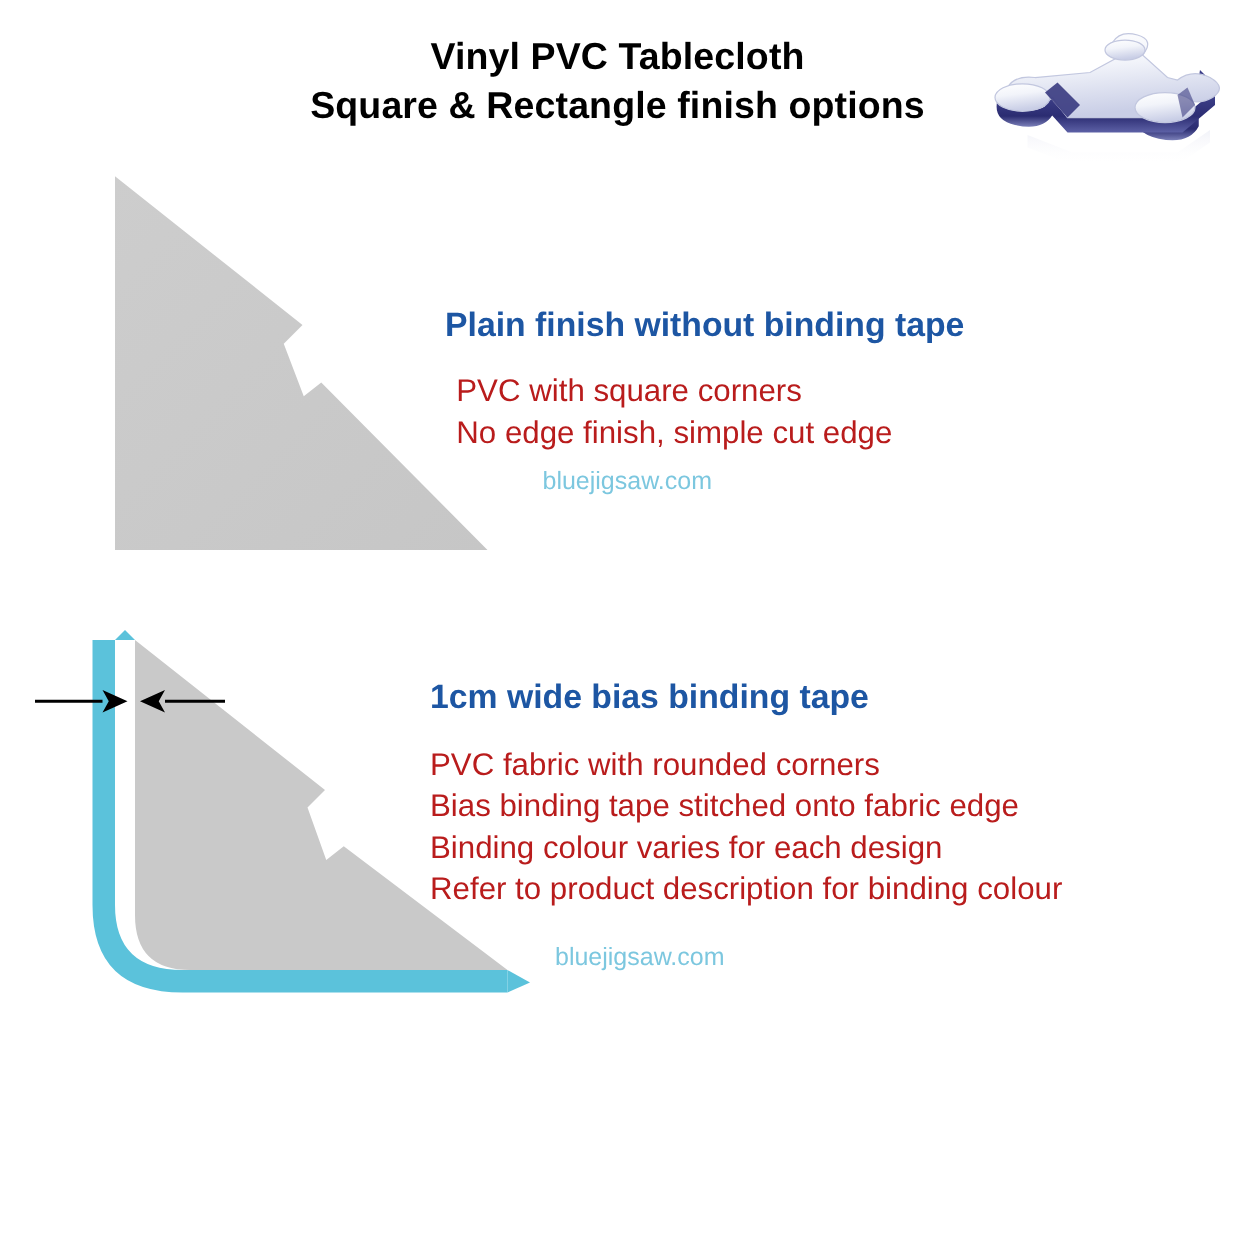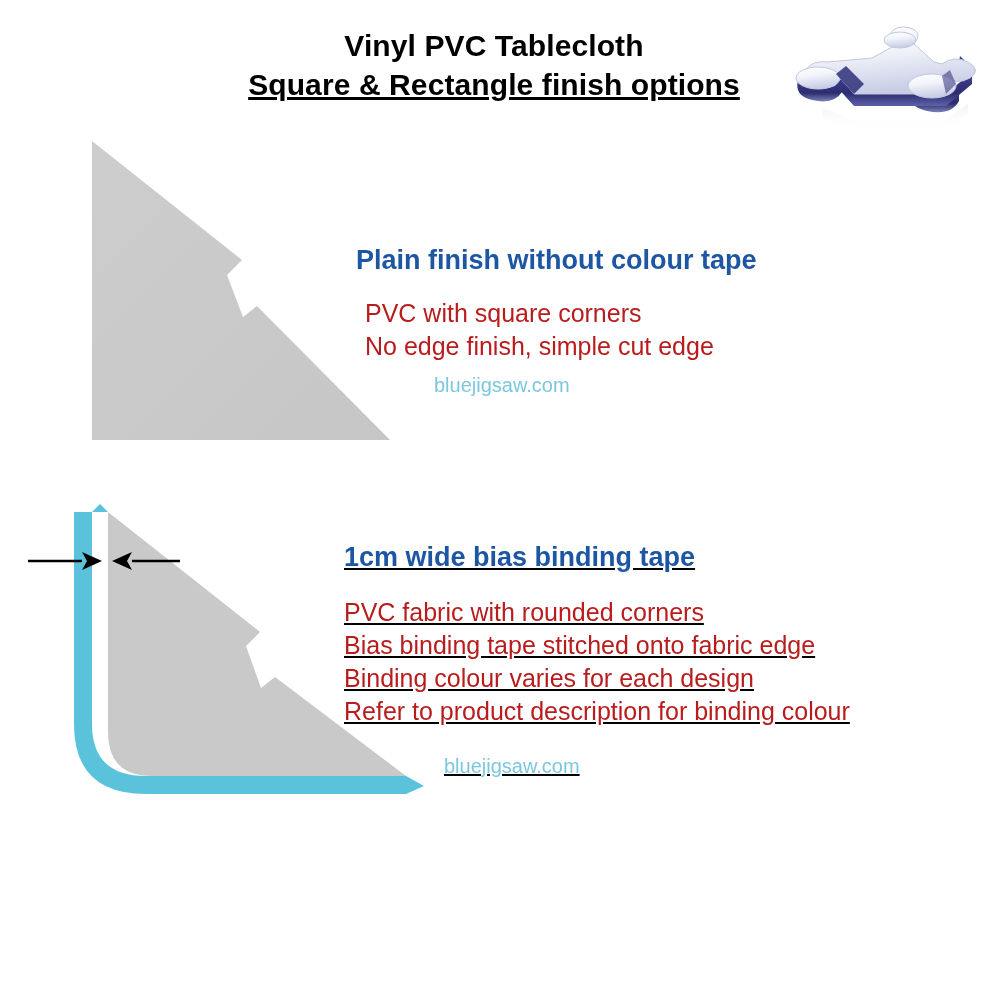--- a/index.html
+++ b/index.html
@@ -26,42 +26,42 @@
     pointer-events: none;
   }
   .title-line {
     font-size: 30px;
     font-weight: bold;
     color: #000000;
     line-height: 39px;
     letter-spacing: 0.1px;
   }
   .title-line.l1 { padding-left: 6px; }
-  .title-line.l2 { padding-left: 6px; text-decoration: underline; }
+  .title-line.l2 { padding-left: 6px; }
 
   
   .logo {
     position: absolute;
     left: 792px;
     top: 22px;
     width: 192px;
     height: 118px;
   }
 
   
   .shape {
     position: absolute;
   }
   .shape-plain { left: 60px; top: 120px; width: 380px; height: 350px; }
   .shape-bound { left: 20px; top: 480px; width: 420px; height: 370px; }
 
   
   .panel { position: absolute; }
   .panel-plain { left: 356px; top: 243px; width: 620px; }
-  .panel-bound { left: 344px; top: 540px; width: 650px; text-decoration: underline; }
+  .panel-bound { left: 344px; top: 540px; width: 650px; }
 
   .panel-heading {
     font-size: 27px;
     font-weight: bold;
     color: #1d56a3;
     line-height: 34px;
     margin: 0 0 20px 0;
     white-space: nowrap;
   }
   .panel-bound .panel-heading { margin-bottom: 22px; }
@@ -232,21 +232,21 @@
 
       <line x1="8" y1="25" x2="62" y2="25" stroke="#000000" stroke-width="2.4"></line>
       <polygon points="62,16 82,25 62,34 67,25" fill="#000000"></polygon>
 
       <line x1="160" y1="25" x2="112" y2="25" stroke="#000000" stroke-width="2.4"></line>
       <polygon points="112,16 92,25 112,34 107,25" fill="#000000"></polygon>
     </svg>
   </div>
 
   <div class="panel panel-plain">
-    <div class="panel-heading">Plain finish without colour tape</div>
+    <div class="panel-heading">Plain finish without binding tape</div>
     <div class="panel-lines">
       <div class="panel-line">PVC with square corners</div>
       <div class="panel-line">No edge finish, simple cut edge</div>
     </div>
     <div class="panel-brand">bluejigsaw.com</div>
   </div>
 
   <div class="panel panel-bound">
     <div class="panel-heading">1cm wide bias binding tape</div>
     <div class="panel-lines">

